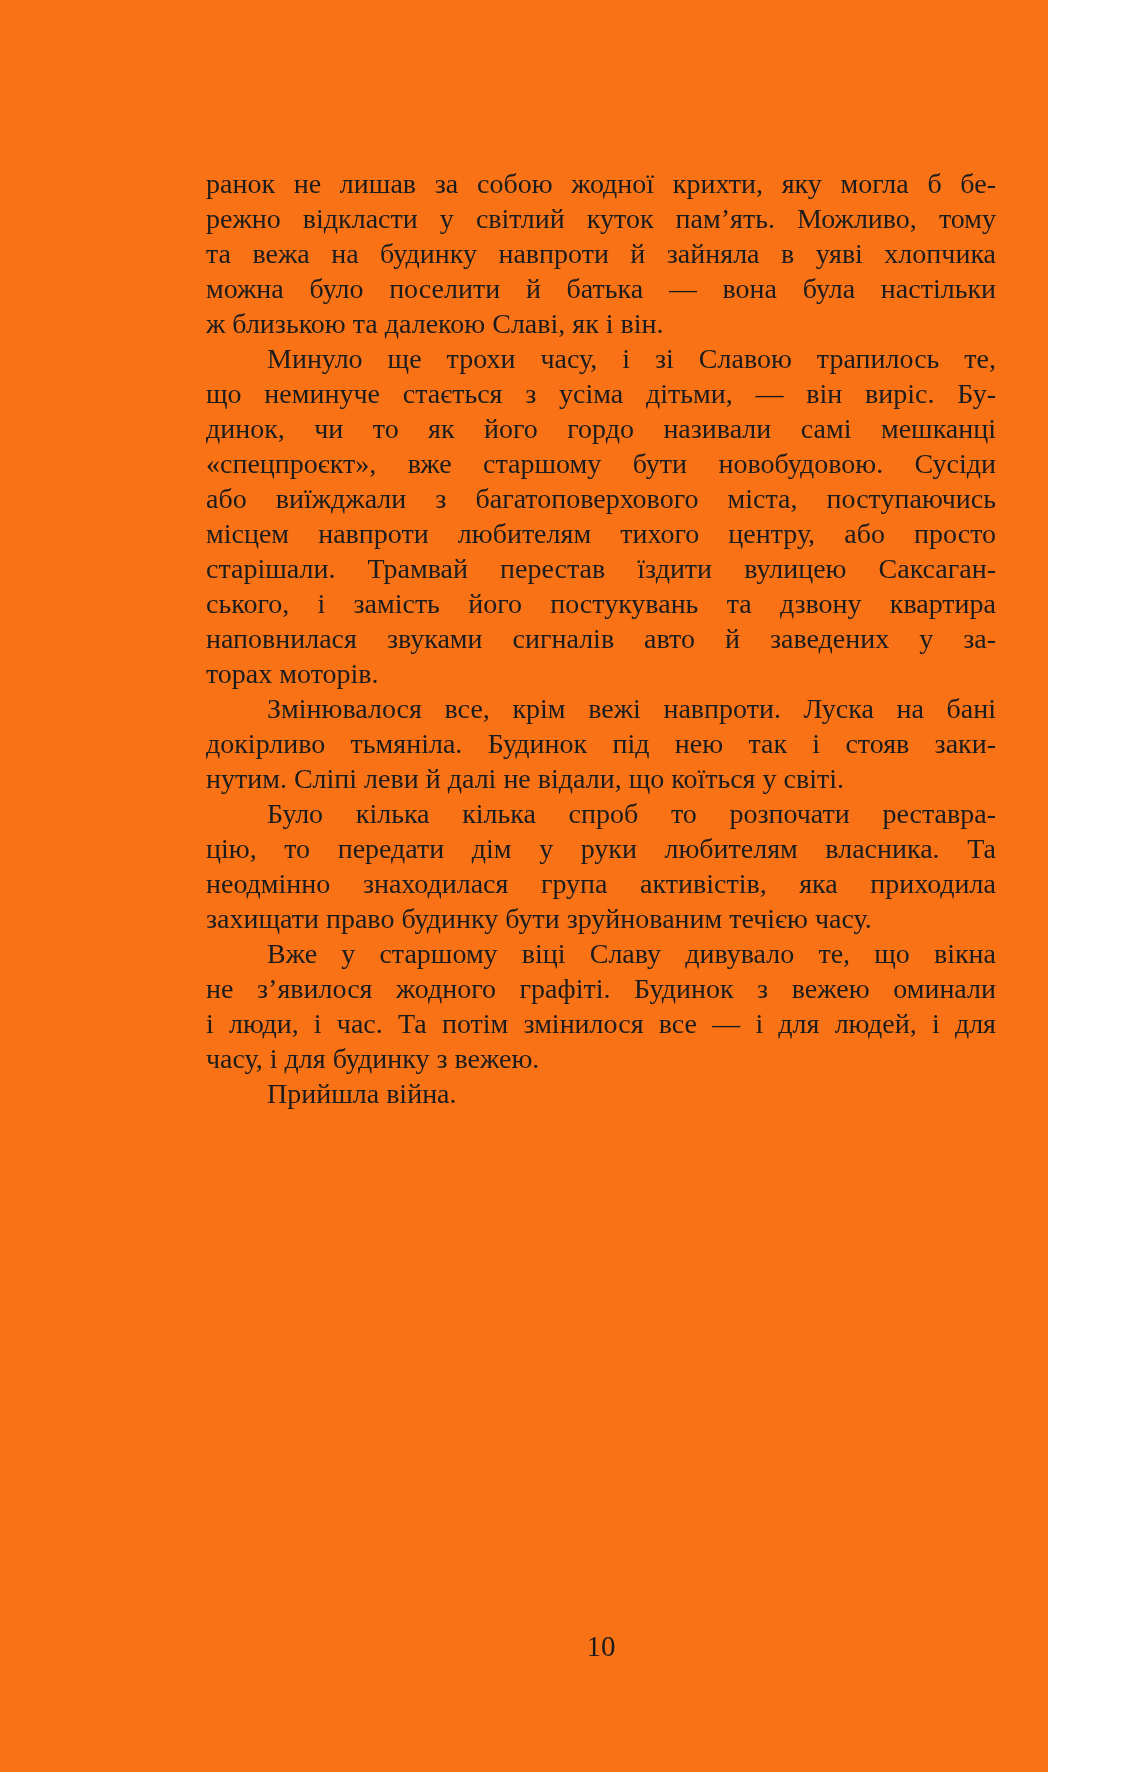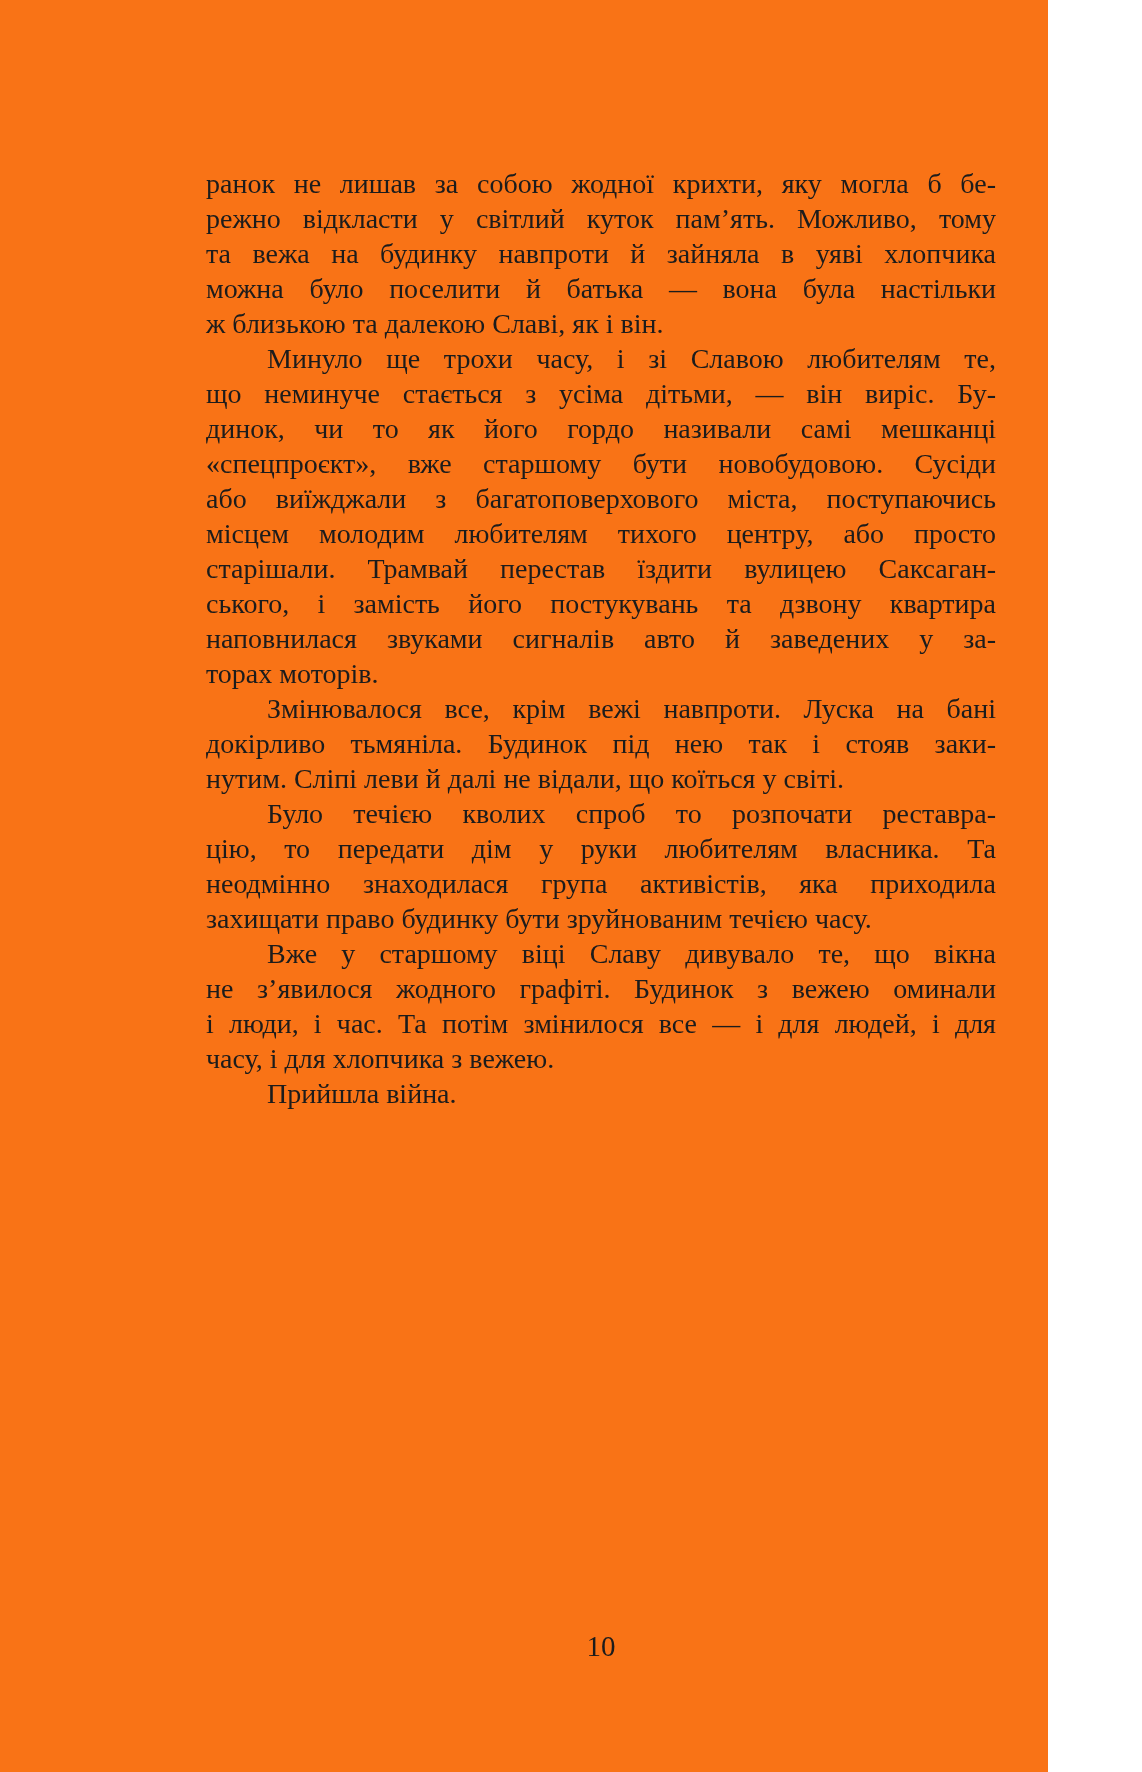--- a/index.html
+++ b/index.html
@@ -58,46 +58,46 @@
 <div class="book-page">
   <div class="body-text">
       <div class="para">
         <div class="line">ранок не лишав за собою жодної крихти, яку могла б бе-</div>
         <div class="line">режно відкласти у світлий куток пам’ять. Можливо, тому</div>
         <div class="line">та вежа на будинку навпроти й зайняла в уяві хлопчика</div>
         <div class="line">можна було поселити й батька — вона була настільки</div>
         <div class="line final">ж близькою та далекою Славі, як і він.</div>
       </div>
       <div class="para indented">
-        <div class="line">Минуло ще трохи часу, і зі Славою любителям те,</div>
+        <div class="line">Минуло ще трохи часу, і зі Славою трапилось те,</div>
         <div class="line">що неминуче стається з усіма дітьми, — він виріс. Бу-</div>
         <div class="line">динок, чи то як його гордо називали самі мешканці</div>
         <div class="line">«спецпроєкт», вже старшому бути новобудовою. Сусіди</div>
         <div class="line">або виїжджали з багатоповерхового міста, поступаючись</div>
-        <div class="line">місцем молодим любителям тихого центру, або просто</div>
+        <div class="line">місцем навпроти любителям тихого центру, або просто</div>
         <div class="line">старішали. Трамвай перестав їздити вулицею Саксаган-</div>
         <div class="line">ського, і замість його постукувань та дзвону квартира</div>
         <div class="line">наповнилася звуками сигналів авто й заведених у за-</div>
         <div class="line final">торах моторів.</div>
       </div>
       <div class="para indented">
         <div class="line">Змінювалося все, крім вежі навпроти. Луска на бані</div>
         <div class="line">докірливо тьмяніла. Будинок під нею так і стояв заки-</div>
         <div class="line final">нутим. Сліпі леви й далі не відали, що коїться у світі.</div>
       </div>
       <div class="para indented">
-        <div class="line">Було течією кволих спроб то розпочати реставра-</div>
+        <div class="line">Було кілька кілька спроб то розпочати реставра-</div>
         <div class="line">цію, то передати дім у руки любителям власника. Та</div>
         <div class="line">неодмінно знаходилася група активістів, яка приходила</div>
         <div class="line final">захищати право будинку бути зруйнованим течією часу.</div>
       </div>
       <div class="para indented">
         <div class="line">Вже у старшому віці Славу дивувало те, що вікна</div>
         <div class="line">не з’явилося жодного графіті. Будинок з вежею оминали</div>
         <div class="line">і люди, і час. Та потім змінилося все — і для людей, і для</div>
-        <div class="line final">часу, і для хлопчика з вежею.</div>
+        <div class="line final">часу, і для будинку з вежею.</div>
       </div>
       <div class="para indented">
         <div class="line final">Прийшла війна.</div>
       </div>
     </div>
   <div class="page-number">10</div>
 </div>
 
 </body></html>

